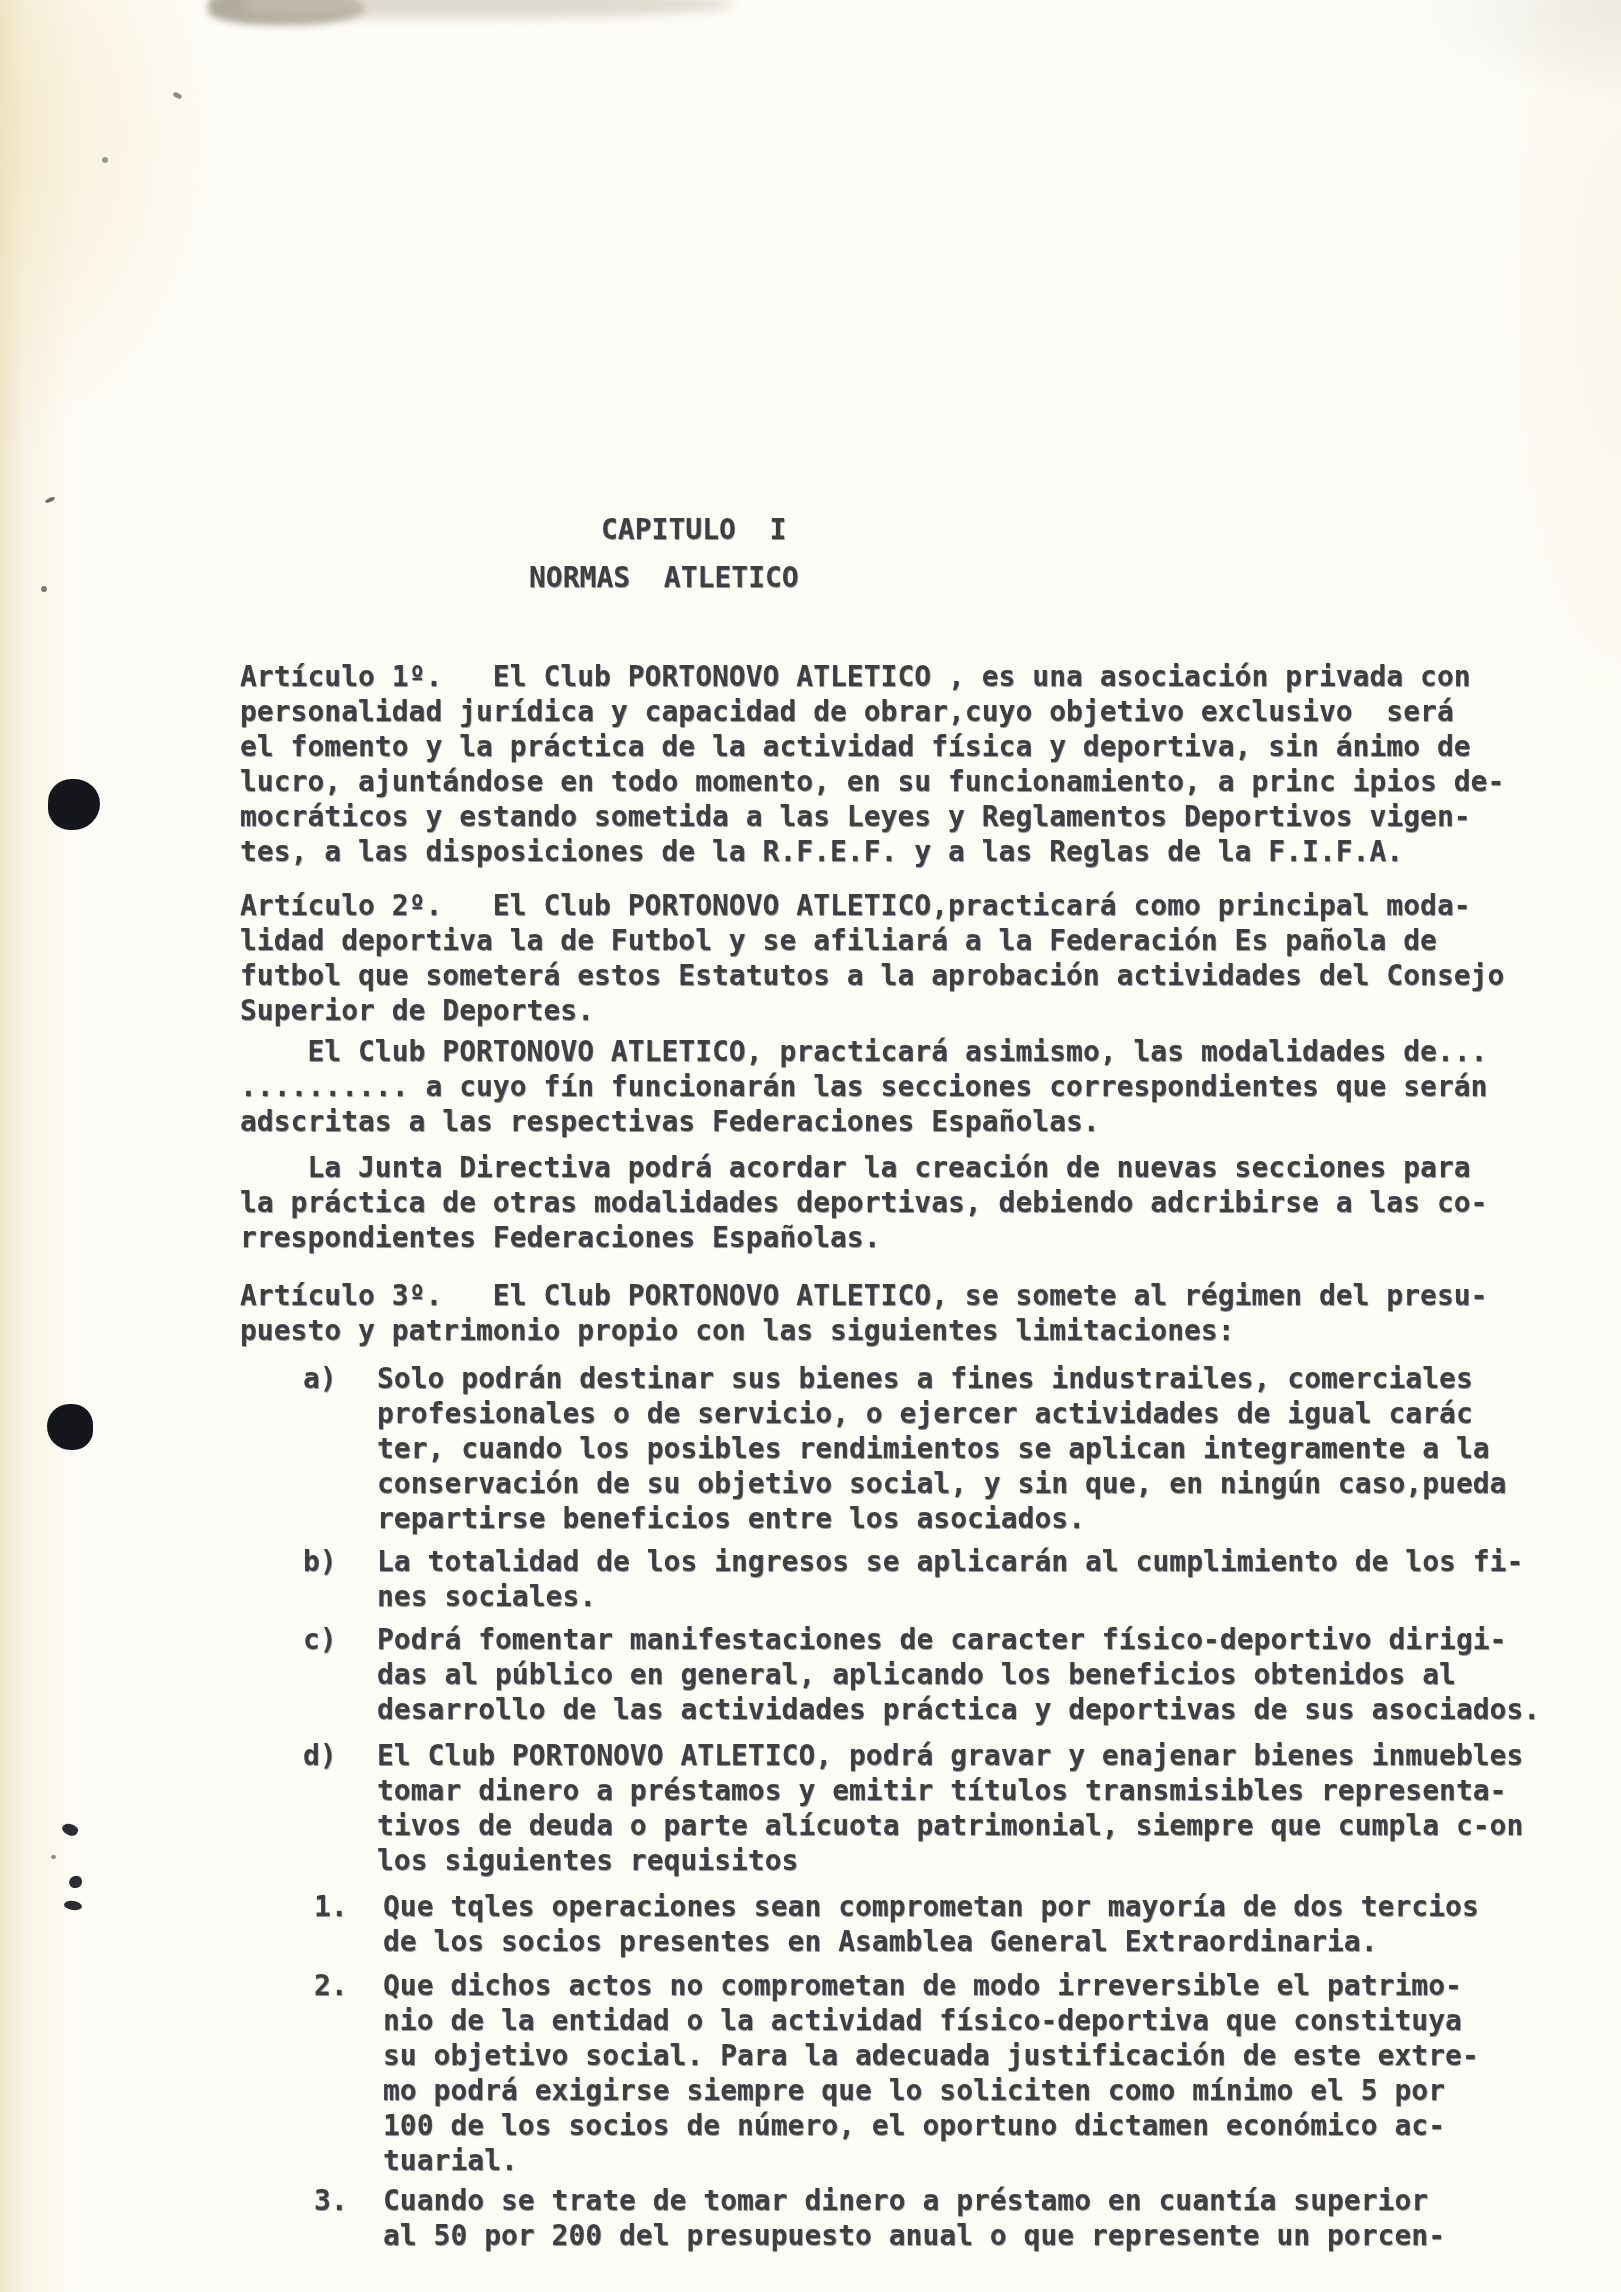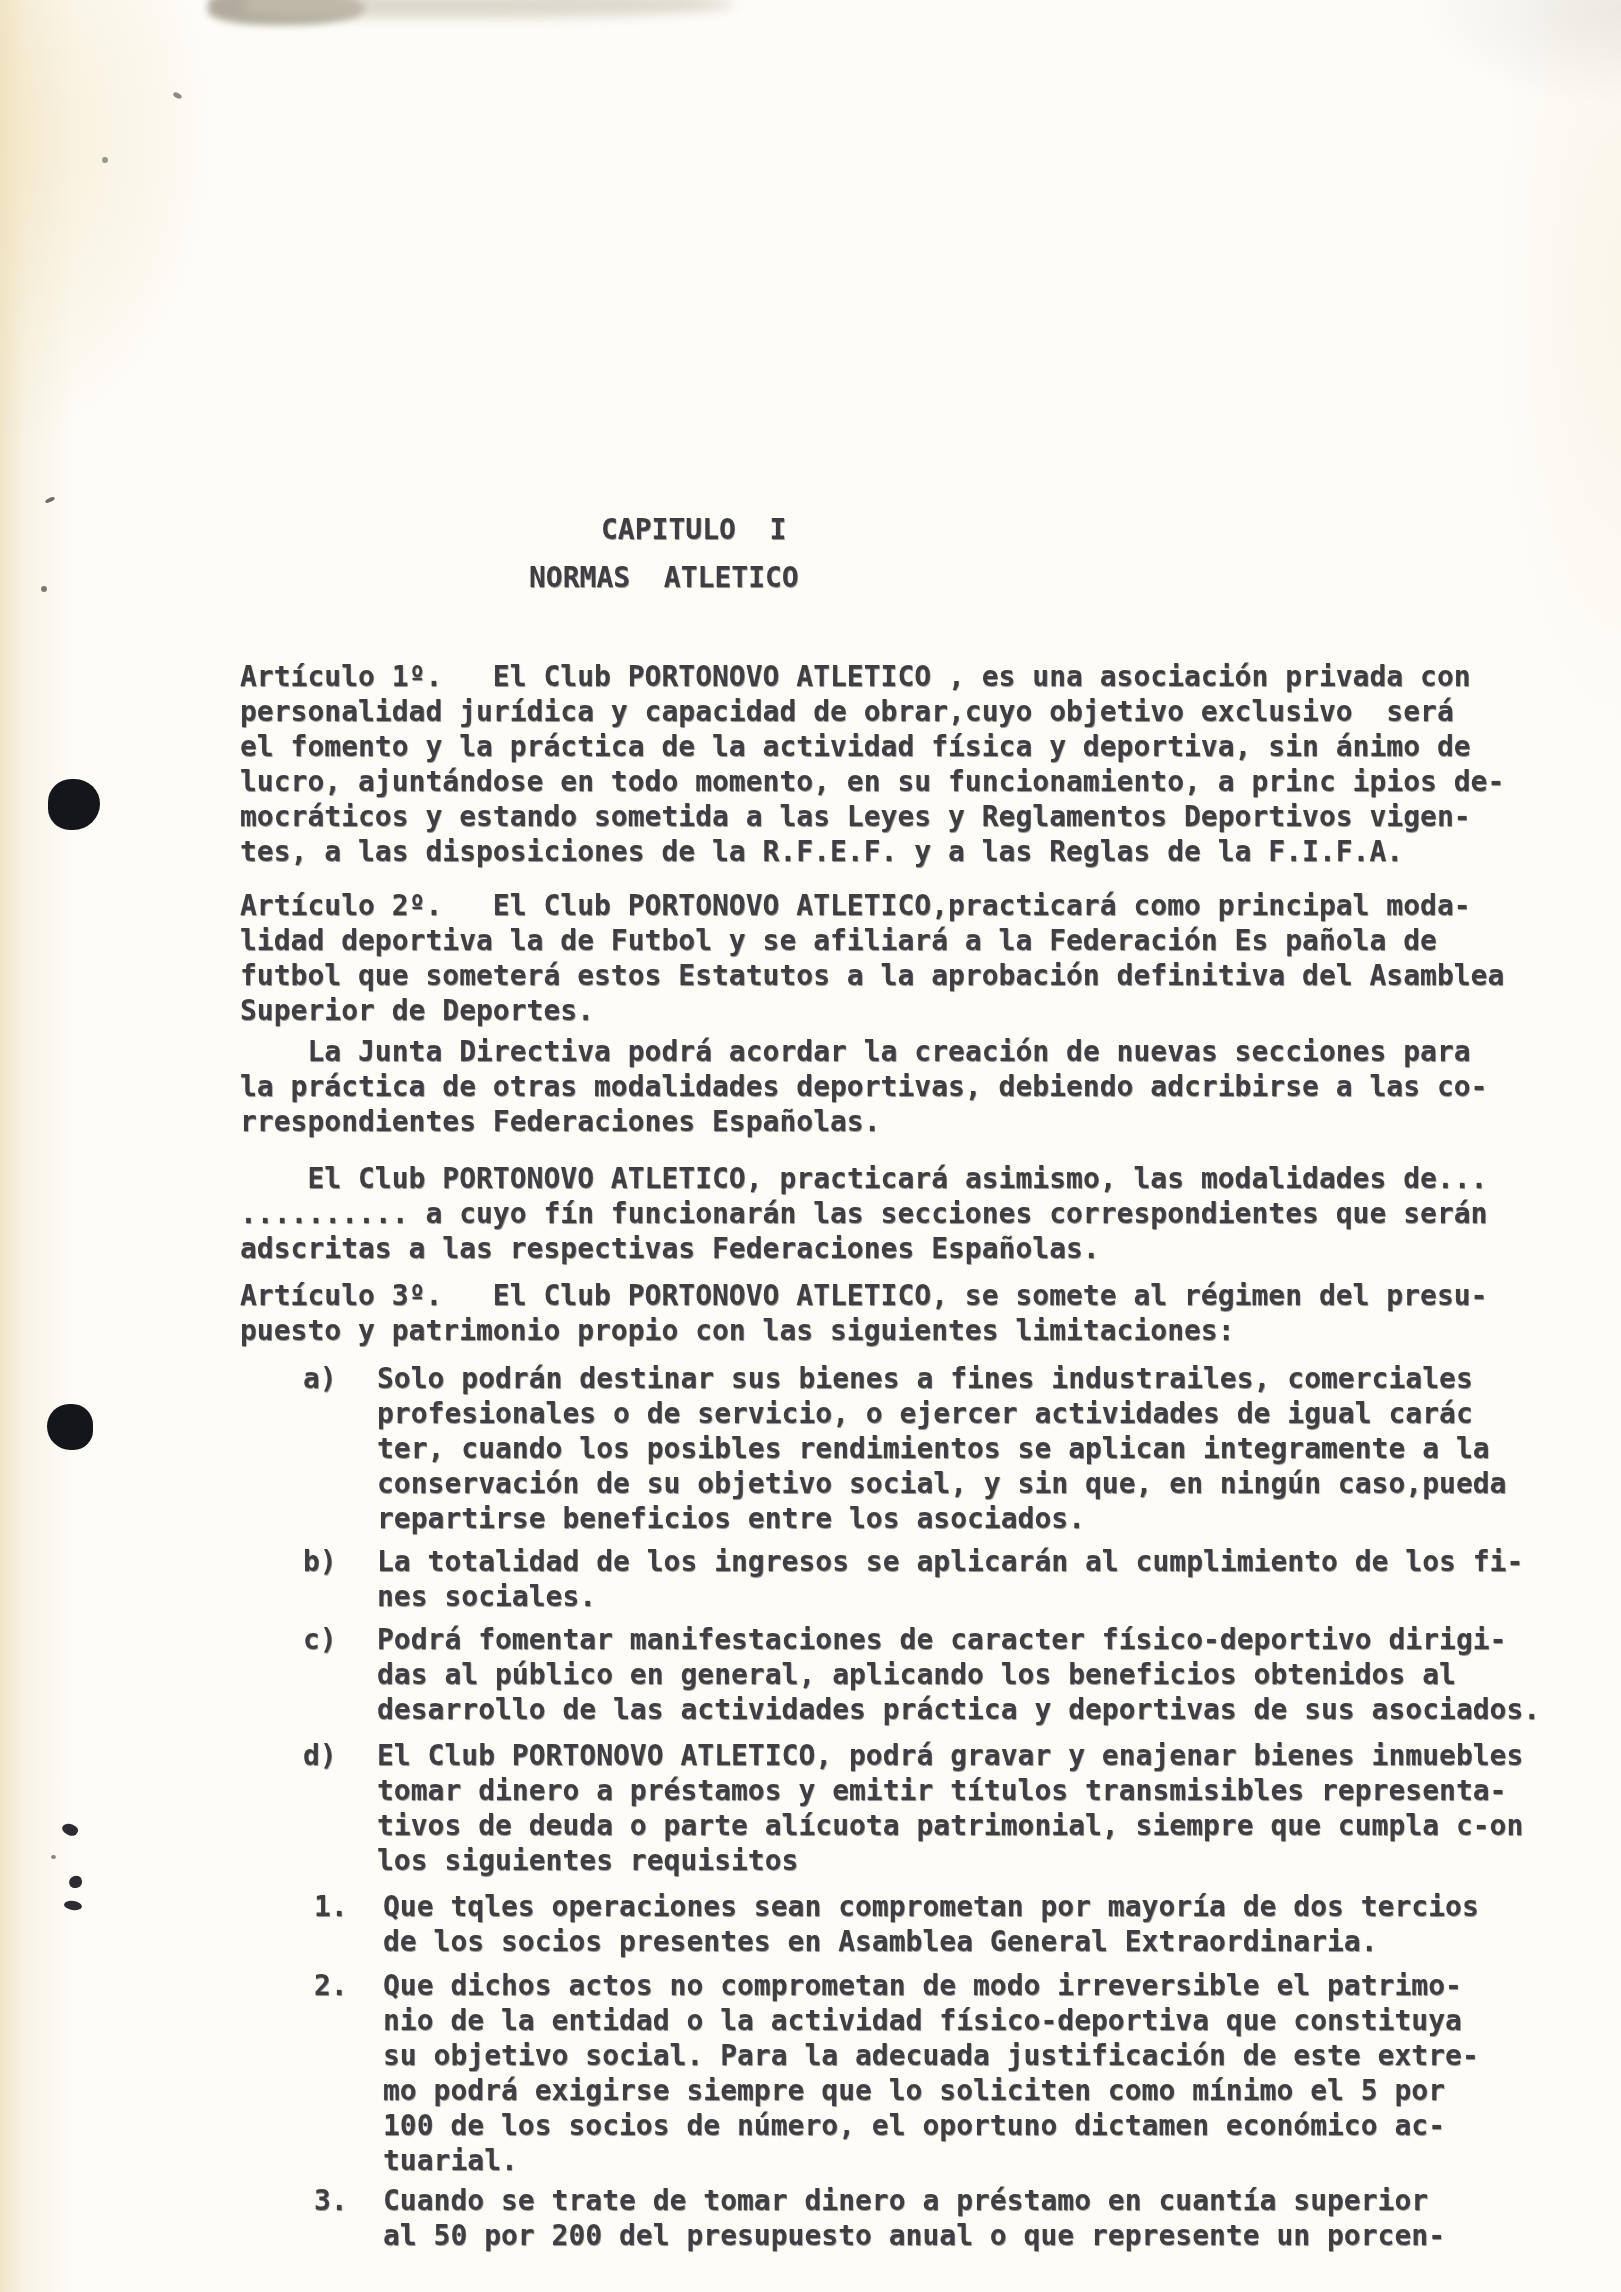--- a/index.html
+++ b/index.html
@@ -112,30 +112,30 @@
 
     <p class="para mb-art1">Artículo 1º.   El Club PORTONOVO ATLETICO , es una asociación privada con
 personalidad jurídica y capacidad de obrar,cuyo objetivo exclusivo  será
 el fomento y la práctica de la actividad física y deportiva, sin ánimo de
 lucro, ajuntándose en todo momento, en su funcionamiento, a princ ipios de-
 mocráticos y estando sometida a las Leyes y Reglamentos Deportivos vigen-
 tes, a las disposiciones de la R.F.E.F. y a las Reglas de la F.I.F.A.</p>
 
     <p class="para mb-art2">Artículo 2º.   El Club PORTONOVO ATLETICO,practicará como principal moda-
 lidad deportiva la de Futbol y se afiliará a la Federación Es pañola de
-futbol que someterá estos Estatutos a la aprobación definitiva del Asamblea
+futbol que someterá estos Estatutos a la aprobación actividades del Consejo
 Superior de Deportes.</p>
+
+    <p class="para mb-art2b">    El Club PORTONOVO ATLETICO, practicará asimismo, las modalidades de...
+.......... a cuyo fín funcionarán las secciones correspondientes que serán
+adscritas a las respectivas Federaciones Españolas.</p>
 
     <p class="para mb-junta">    La Junta Directiva podrá acordar la creación de nuevas secciones para
 la práctica de otras modalidades deportivas, debiendo adcribirse a las co-
 rrespondientes Federaciones Españolas.</p>
-
-    <p class="para mb-art2b">    El Club PORTONOVO ATLETICO, practicará asimismo, las modalidades de...
-.......... a cuyo fín funcionarán las secciones correspondientes que serán
-adscritas a las respectivas Federaciones Españolas.</p>
 
     <p class="para mb-art3">Artículo 3º.   El Club PORTONOVO ATLETICO, se somete al régimen del presu-
 puesto y patrimonio propio con las siguientes limitaciones:</p>
 
     <div class="clause mb-a">
       <span class="li-label">a)</span>
       <span class="li-text">Solo podrán destinar sus bienes a fines industrailes, comerciales
 profesionales o de servicio, o ejercer actividades de igual carác
 ter, cuando los posibles rendimientos se aplican integramente a la
 conservación de su objetivo social, y sin que, en ningún caso,pueda

